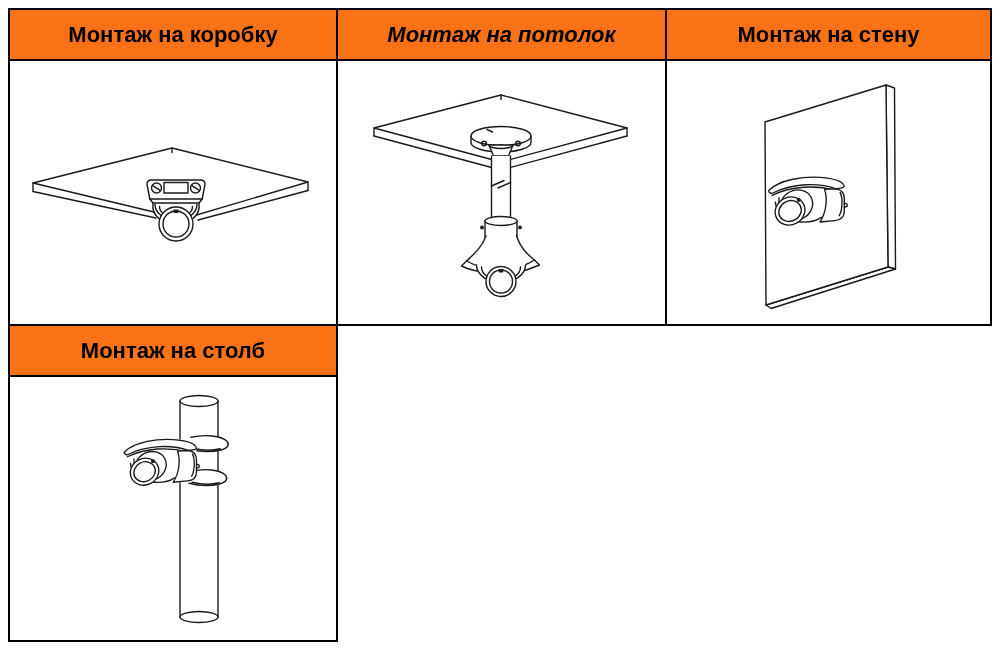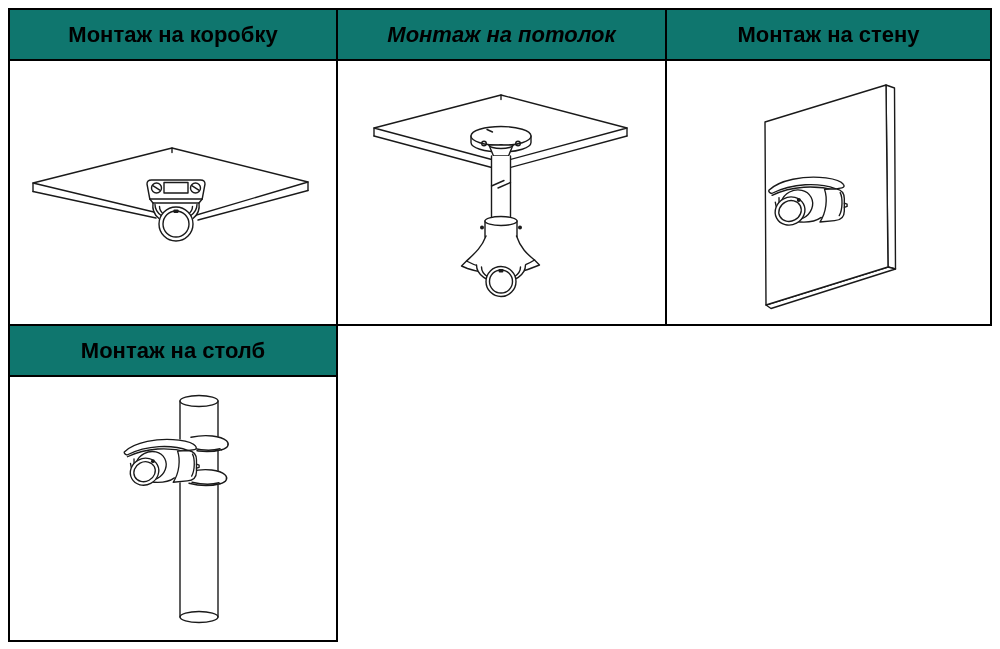--- a/index.html
+++ b/index.html
@@ -1,20 +1,20 @@
 <!DOCTYPE html>
 <html><head>
 <meta charset="utf-8">
 <style>
   html,body{margin:0;padding:0;background:#ffffff;}
   #page{position:relative;width:1000px;height:649px;background:#ffffff;
         font-family:"Liberation Sans","DejaVu Sans",sans-serif;overflow:hidden;}
   .panel{position:absolute;border:2px solid #000000;background:#ffffff;box-sizing:border-box;}
   .hdr{height:49px;line-height:49px;text-align:center;font-weight:bold;font-size:22px;
-       color:#000000;background:#0f766e;border-bottom:2px solid #000000;}
+       color:#000000;background:#f97316;border-bottom:2px solid #000000;}
   .fig{position:relative;width:100%;height:263px;background:#ffffff;}
   .fig svg{display:block;}
   #p1{left:8px;top:8px;width:330px;height:318px;}
   #p2{left:336px;top:8px;width:331px;height:318px;font-style:italic;}
   #p3{left:665px;top:8px;width:327px;height:318px;}
   #p4{left:8px;top:324px;width:330px;height:318px;}
   .defs-holder{position:absolute;width:0;height:0;overflow:hidden;}
 </style>
 </head>
 <body>

